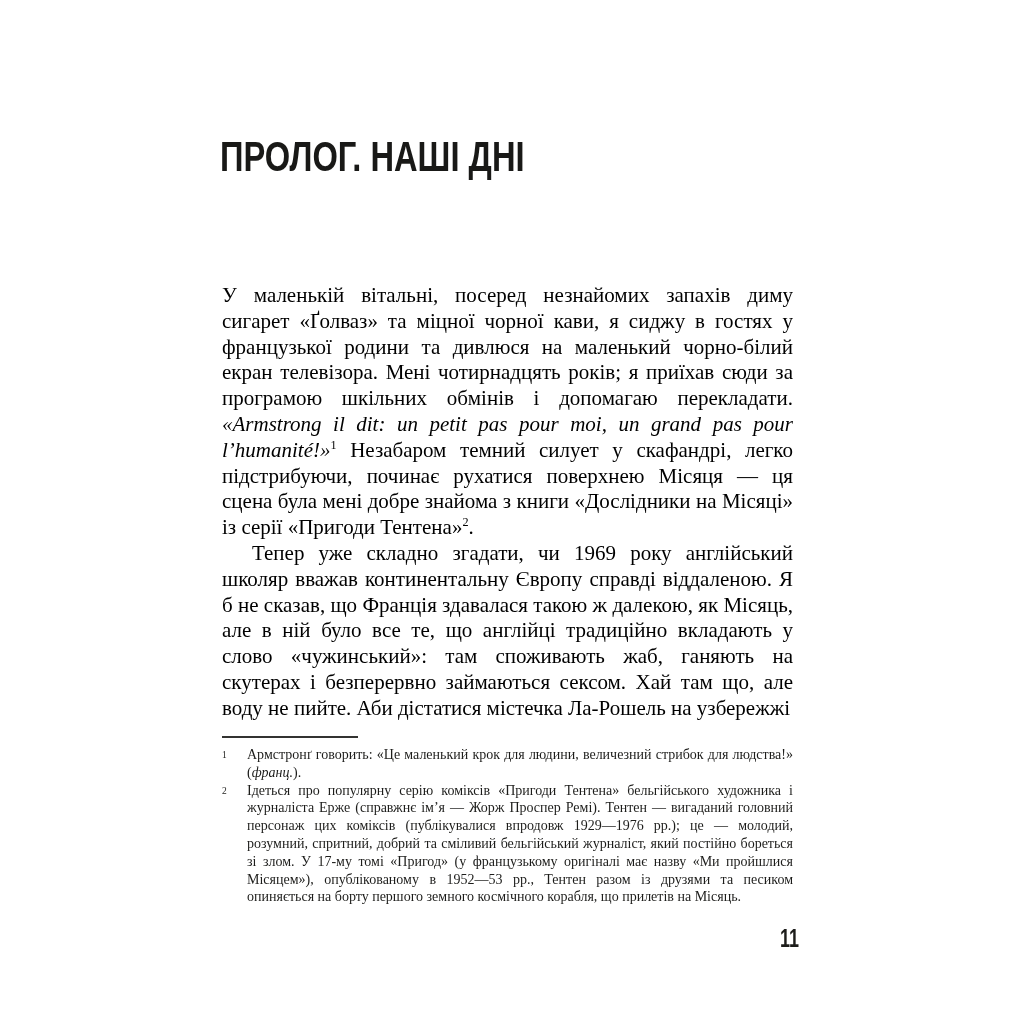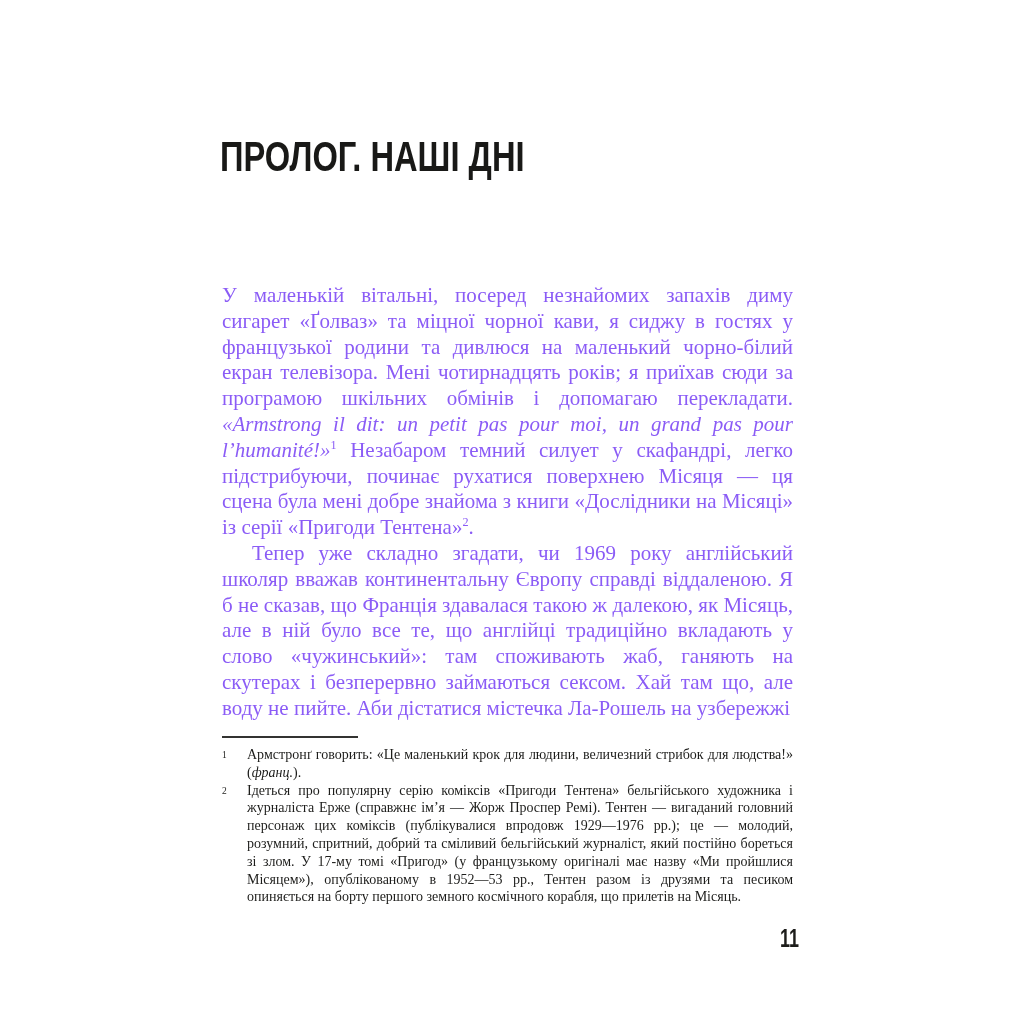--- a/index.html
+++ b/index.html
@@ -34,21 +34,21 @@
     transform-origin: 0 50%;
     white-space: nowrap;
   }
   .body-text {
     position: absolute;
     left: 222px;
     top: 283px;
     width: 571px;
     font-size: 21px;
     line-height: 25.8px;
-    color: #8b5cf6;
+    color: #000000;
     text-align: justify;
   }
   .body-text p.para {
     margin: 0;
     padding: 0;
   }
   .body-text p.para.indent {
     text-indent: 30px;
   }
   .body-text em {

